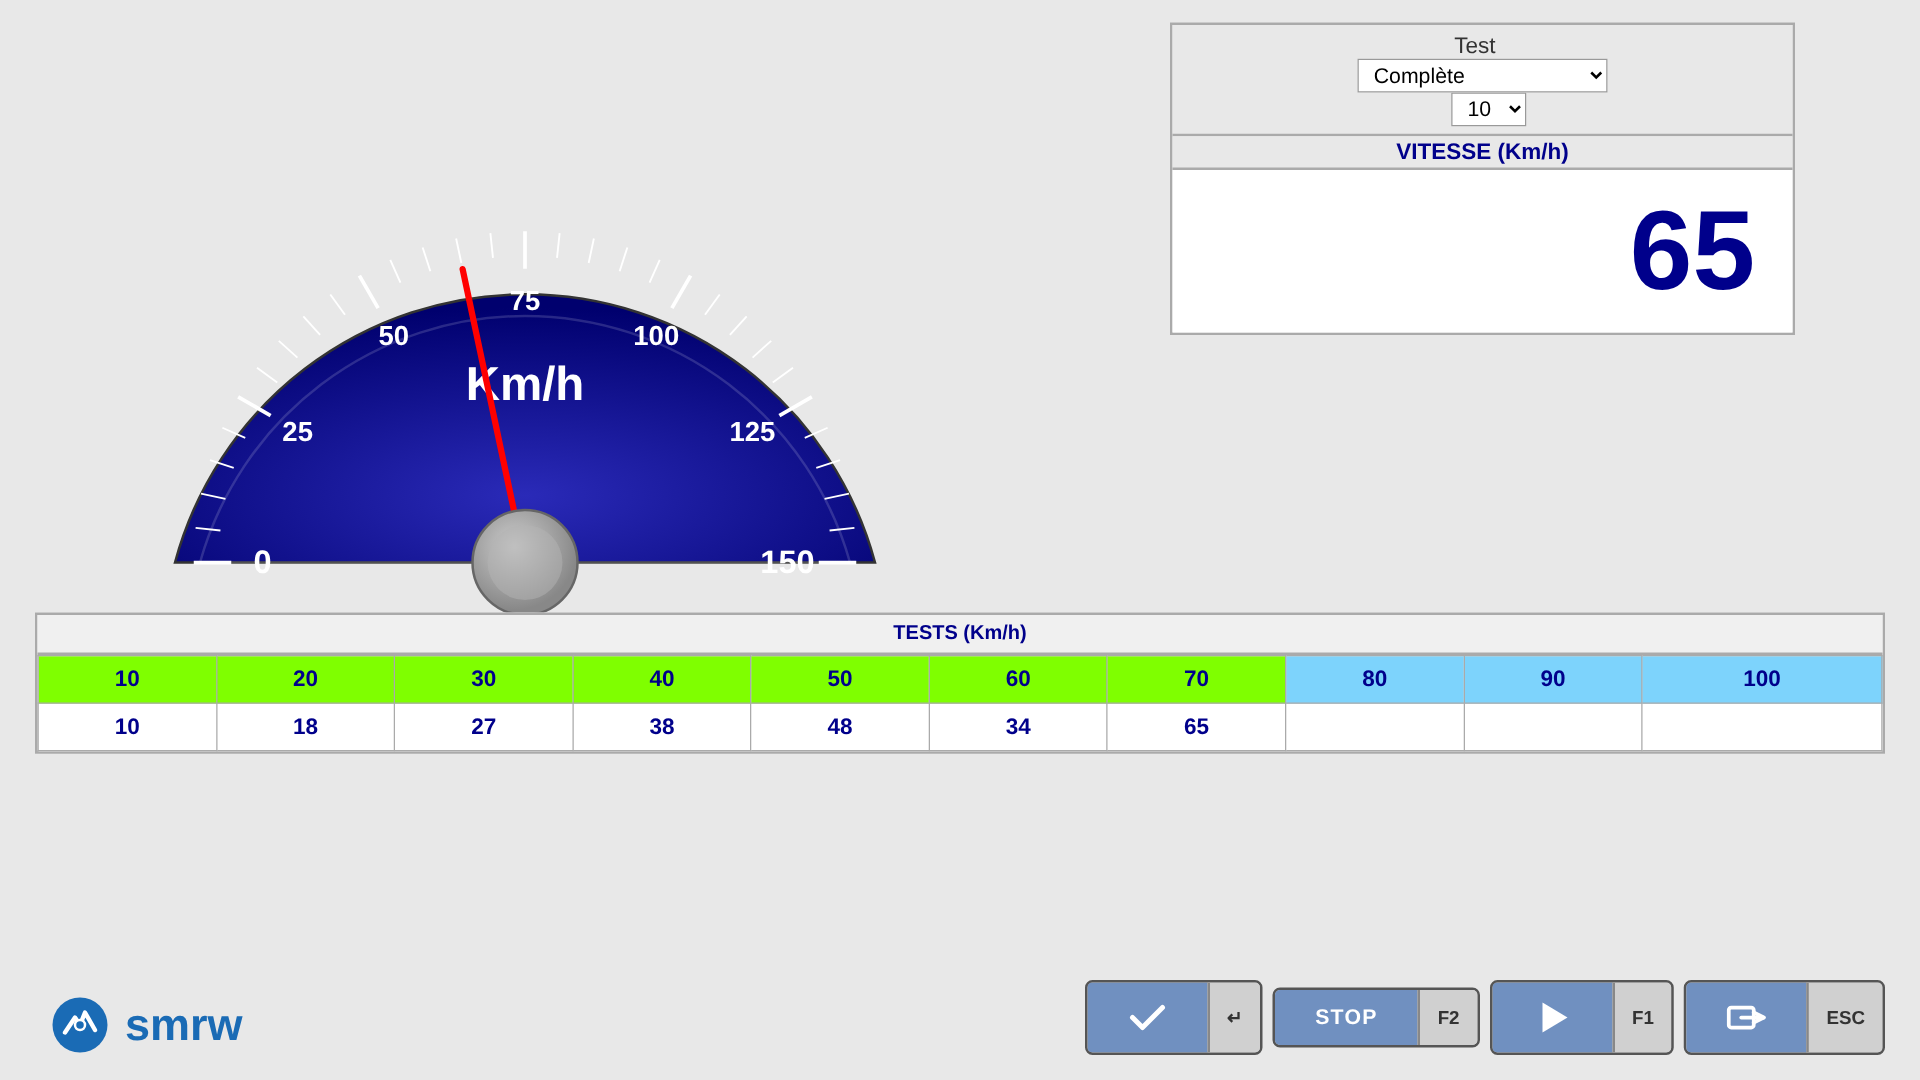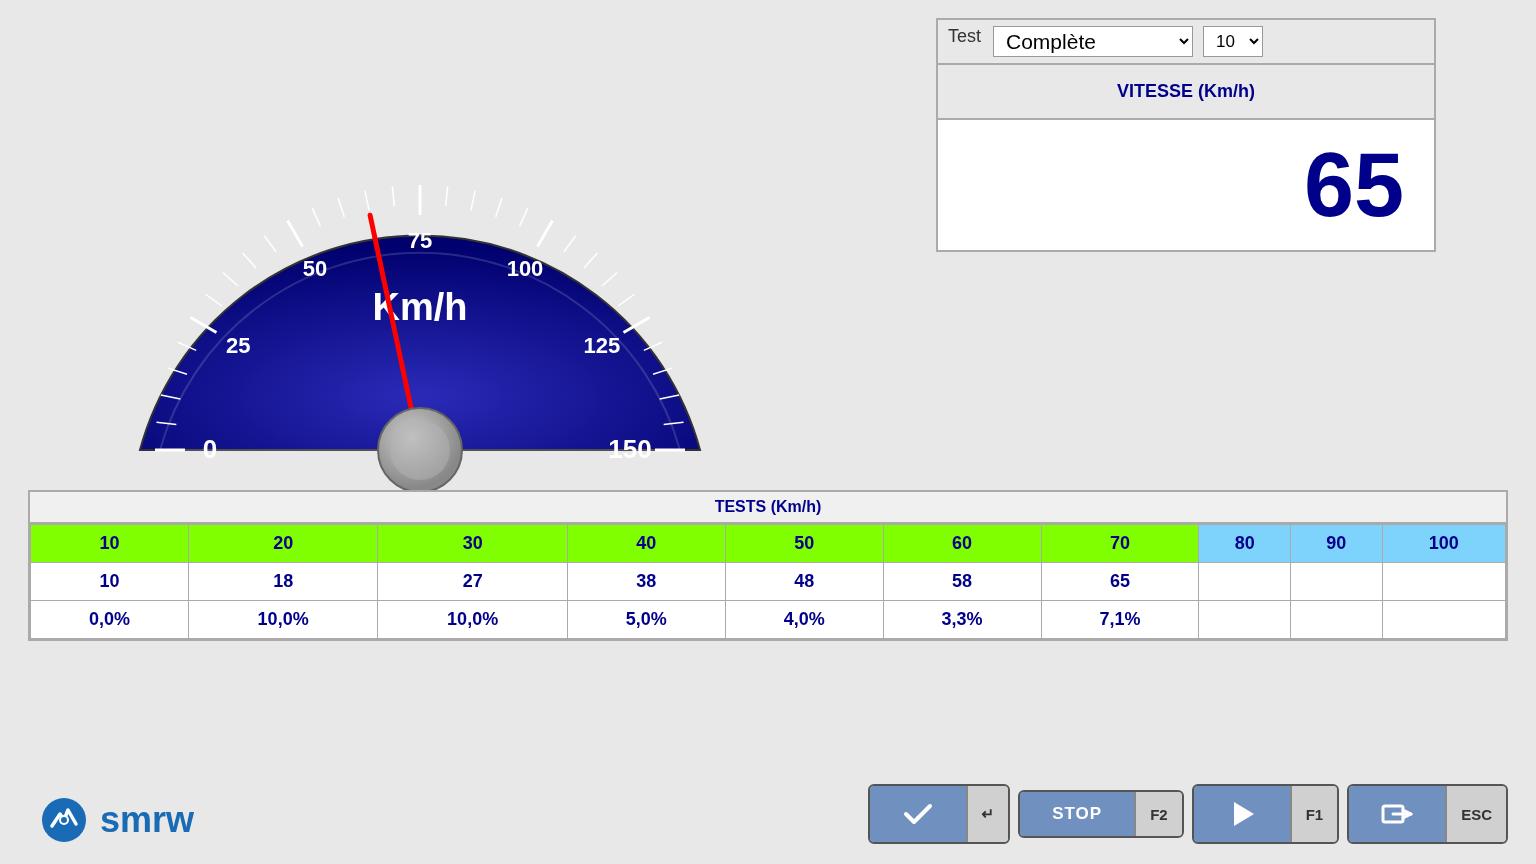--- a/index.html
+++ b/index.html
@@ -16,48 +16,50 @@
     .top-right-panel {
       position: absolute;
       top: 18px;
       right: 100px;
       width: 500px;
       border: 2px solid #aaa;
       background: #f0f0f0;
     }
     .test-row {
       display: flex;
+      align-items: center;
       padding: 6px 10px;
       border-bottom: 2px solid #aaa;
       background: #e8e8e8;
+      flex-direction: column;
     }
     .test-label {
       font-size: 18px;
       color: #333;
       margin-right: 12px;
       font-weight: normal;
     }
     .test-select {
-      font-size: 21px;
+      font-size: 17px;
       padding: 2px 8px;
       border: 1px solid #999;
       background: white;
       width: 200px;
     }
     .test-number {
       font-size: 17px;
       padding: 2px 8px;
       border: 1px solid #999;
       background: white;
       width: 60px;
       margin-left: 10px;
     }
     .vitesse-label-row {
       text-align: center;
-      padding: 16px 0;
+      padding: 2px 0;
       border-bottom: 2px solid #aaa;
       background: #e8e8e8;
     }
     .vitesse-label {
       font-size: 18px;
       font-weight: bold;
       color: #00008b;
     }
     .vitesse-value-row {
       background: white;
@@ -324,37 +326,25 @@
           <td class="cell-white">80</td>
           <td class="cell-white">90</td>
           <td class="cell-white">100</td>
         </tr>
         <tr>
           <td class="cell-red">10</td>
           <td class="cell-red">18</td>
           <td class="cell-red">27</td>
           <td class="cell-red">38</td>
           <td class="cell-red">48</td>
-          <td class="cell-red">58</td>
+          <td class="cell-red">34</td>
           <td class="cell-red">65</td>
           <td class="cell-empty"></td>
           <td class="cell-empty"></td>
           <td class="cell-empty"></td>
-        </tr>
-        <tr>
-          <td class="error-value-cell">0,0%</td>
-          <td class="error-value-cell">10,0%</td>
-          <td class="error-value-cell">10,0%</td>
-          <td class="error-value-cell">5,0%</td>
-          <td class="error-value-cell">4,0%</td>
-          <td class="error-value-cell">3,3%</td>
-          <td class="error-value-cell">7,1%</td>
-          <td class="error-value-cell"></td>
-          <td class="error-value-cell"></td>
-          <td class="error-value-cell"></td>
         </tr>
       </tbody>
   </table>
 </div>
 
 <div class="bottom-bar">
   <div class="btn-group">
     <button class="btn-main">
       <svg width="32" height="32" viewBox="0 0 32 32">
           <polyline points="4,16 12,24 28,8" stroke="white" stroke-width="4" fill="none" stroke-linecap="round" stroke-linejoin="round"></polyline>

